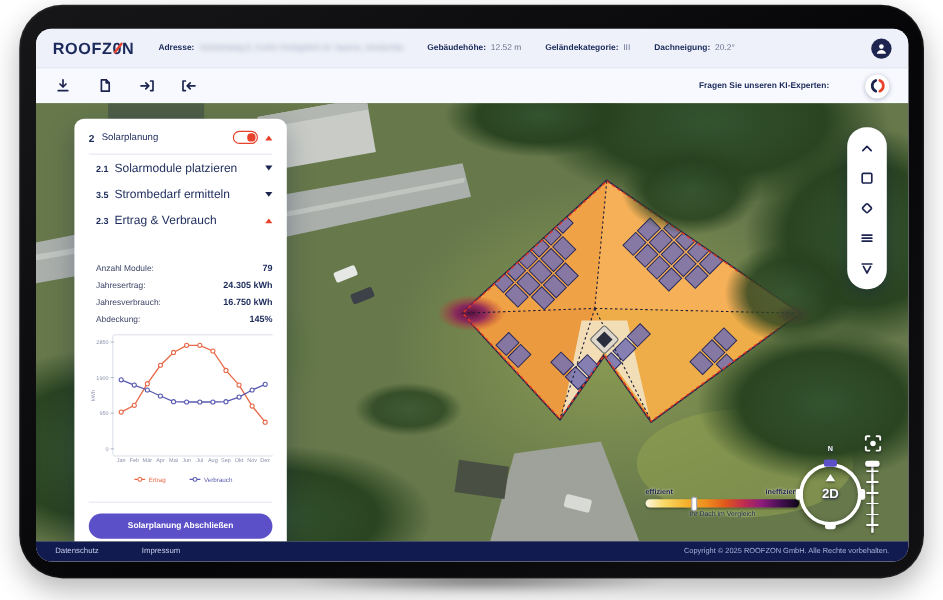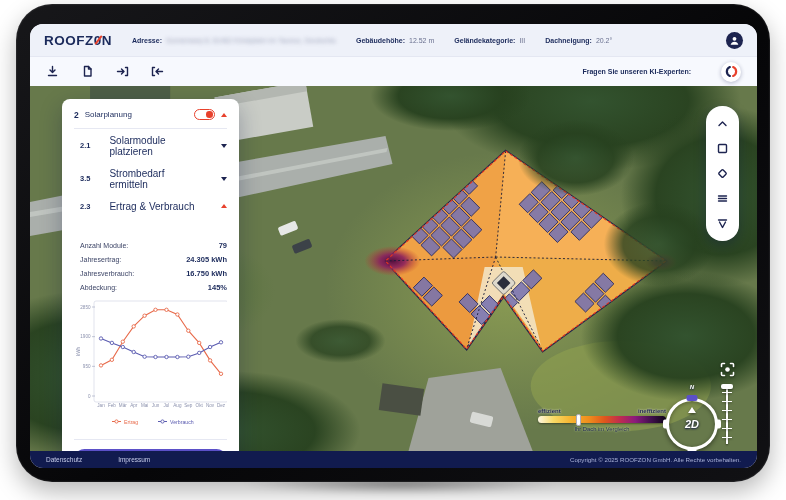--- a/index.html
+++ b/index.html
@@ -52,21 +52,21 @@
   .p-num { font-size:8.5px; font-weight:bold; color:#1b2a5b; }
   .p-title { font-size:8px; color:#1b2a5b; flex:1; }
   .toggle { width:21px; height:11px; border:1.3px solid #e8412c; border-radius:6px; position:relative;
     background:#fff; cursor:pointer; }
   .toggle::after { content:''; position:absolute; right:1.5px; top:1.1px; width:6.5px; height:6.5px;
     border-radius:50%; background:#e8412c; }
   .tri-up { width:0; height:0; border-left:3.5px solid transparent; border-right:3.5px solid transparent;
     border-bottom:4.5px solid #e8412c; }
   .tri-down { width:0; height:0; border-left:3.5px solid transparent; border-right:3.5px solid transparent;
     border-top:4.5px solid #1d2450; }
-  .p-item { display:flex; align-items:center; gap:19px; padding:5.5px 0 5.5px 6px; cursor:pointer; }
+  .p-item { display:flex; align-items:center; gap:5px; padding:5.5px 0 5.5px 6px; cursor:pointer; }
   .p-item .n { font-size:7.5px; font-weight:bold; color:#1b2a5b; }
   .p-item .t { font-size:10px; color:#1b2a5b; flex:1; }
   .stats { margin:21px 0 2px 6px; }
   .stat { display:flex; justify-content:space-between; align-items:baseline; padding:2.6px 0; }
   .stat .sl { font-size:7px; color:#3c4466; }
   .stat .sv { font-size:7.5px; font-weight:bold; color:#1b2a5b; }
   .chart-wrap { margin-top:2px; }
   .p-cta { margin-top:8px; padding-top:9px; border-top:1px solid #e6e8f2; }
   .cta-btn { display:block; width:100%; background:#5b50c8; color:#fff; border:none;
     border-radius:13px; font-size:7px; font-weight:bold; padding:7px 0; cursor:pointer;
@@ -84,21 +84,21 @@
   .eff-labels span { font-size:6px; font-weight:bold; color:#22284e; text-shadow:0 0 2px rgba(255,255,255,.95); }
   .eff-bar { position:relative; height:7px; border-radius:3.5px;
     background:linear-gradient(90deg,#fdf7e2 0%,#f8da66 12%,#f5b32e 26%,#ef8c1d 40%,#e0571c 52%,#c02c50 64%,#8a1b7c 76%,#43104f 88%,#0d0517 100%);
     box-shadow:0 1px 2px rgba(0,0,0,.4); }
   .eff-handle { position:absolute; left:30%; top:-2.5px; width:5px; height:12px; background:#fff;
     border:1px solid #aab; border-radius:2px; cursor:pointer; }
   .eff-caption { margin-top:3px; text-align:center; font-size:5.8px; color:#22284e;
     text-shadow:0 0 2px rgba(220,245,190,.95); }
 
   
-  .compass { position:absolute; left:636px; top:312px; width:52px; height:52px; z-index:5; cursor:pointer;font-style:italic; }
+  .compass { position:absolute; left:636px; top:300px; width:52px; height:52px; z-index:5; cursor:pointer; }
   .c-north { position:absolute; left:50%; top:-14px; transform:translateX(-50%); text-align:center; }
   .c-north .n { font-size:6px; font-weight:bold; color:#fff; text-shadow:0 1px 2px #1d2450; display:block; }
   .c-north .tri { width:0; height:0; margin:0 auto; border-left:4px solid transparent;
     border-right:4px solid transparent; border-bottom:6px solid #fff;
     filter:drop-shadow(0 1px 1px rgba(0,0,0,.5)); }
   .c-ring { position:absolute; inset:0; border:3.5px solid #fff; border-radius:50%;
     box-shadow:0 2px 5px rgba(0,0,0,.45), inset 0 1px 4px rgba(0,0,0,.35); }
   .c-2d { position:absolute; inset:0; display:flex; align-items:center; justify-content:center;
     font-size:11px; font-weight:bold; color:#fff; text-shadow:0 1px 2px #1d2450, 0 0 3px rgba(0,0,0,.5); }
   .c-mark { position:absolute; background:#fff; border-radius:2px; }

